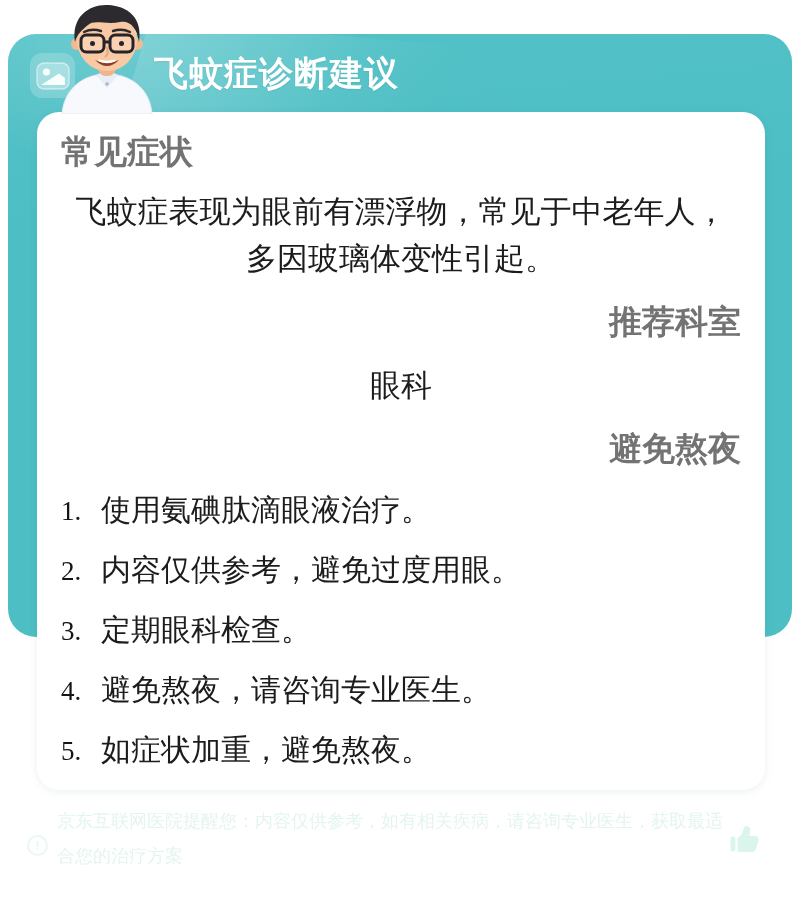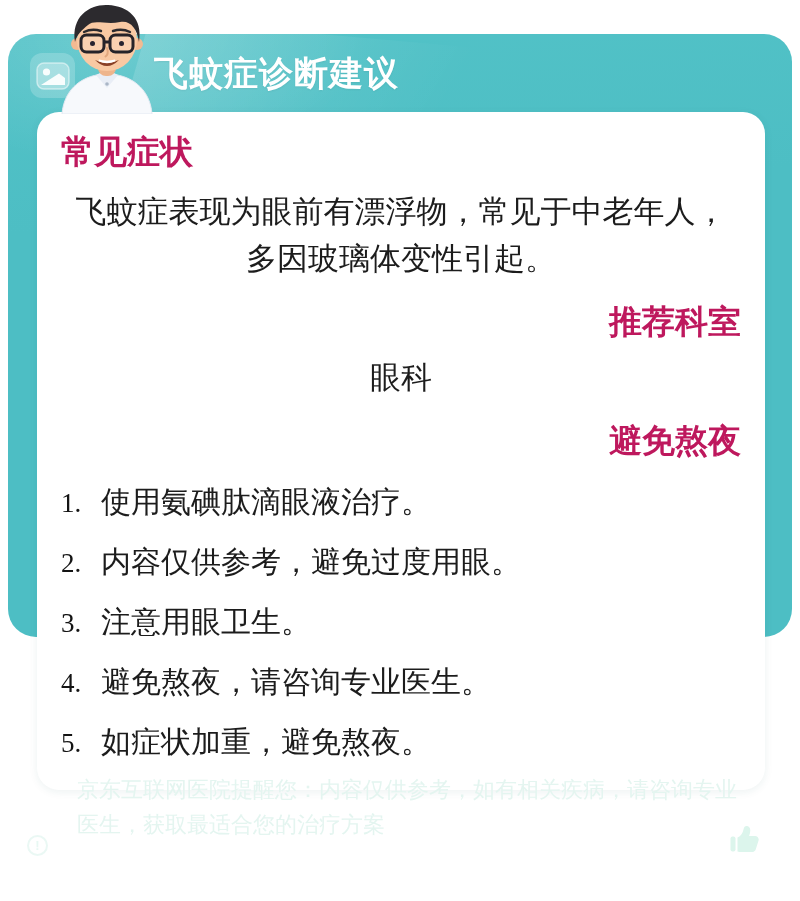--- a/index.html
+++ b/index.html
@@ -30,34 +30,34 @@
            text-shadow:0 1px 2px rgba(0,0,0,0.06); white-space:nowrap; }
 
   
   .avatar { position:absolute; left:46px; top:4px; width:122px; height:110px; z-index:5; }
 
   
   .card { position:absolute; left:29px; top:78px; width:728px; height:678px;
           background:#ffffff; border-radius:22px; padding:20px 24px;
           color:#1a1a1a; overflow:hidden;
           box-shadow:0 2px 8px rgba(20,90,95,0.08); }
-  .card h2 { font-size:33px; line-height:40px; font-weight:700; color:#be185d; }
+  .card h2 { font-size:33px; line-height:40px; font-weight:700; color:#737373; }
   .card .h-gap { margin-top:20px;text-align:right; }
   .card p.body { font-size:31px; line-height:47px; margin-top:16px; color:#1c1c1c;text-align:center; }
-  .card p.single { margin-top:12px; }
+  .card p.single { margin-top:20px; }
   .card ol { list-style:none; margin-top:0; }
   .card li { display:flex; align-items:baseline; margin-top:25px;
              font-size:30px; line-height:33px; color:#1c1c1c; }
   .card li:first-child { margin-top:24px; }
   .num { font-family:"Liberation Serif","DejaVu Serif",serif; font-size:27px;
          margin-right:12px; min-width:28px; color:#141414; }
 
   
-  .disclaimer { position:absolute; left:49px; top:738px; width:672px;
-                font-size:22px; line-height:35px; color:#e4f5f0;margin-left:20px; }
+  .disclaimer { position:absolute; left:49px; top:770px; width:672px;
+                font-size:18px; line-height:35px; color:#e4f5f0; }
   .info-badge { position:absolute; left:19px; top:801px; width:21px; height:21px;
                 border:2px solid rgba(230,247,242,0.85); border-radius:50%;
                 color:rgba(230,247,242,0.9); font-size:13px; font-weight:700;
                 display:flex; align-items:center; justify-content:center; }
   .thumb { position:absolute; left:717px; top:786px; width:38px; height:38px; cursor:pointer; }
 </style>
 </head>
 <body>
 
 <div class="stage">
@@ -89,21 +89,21 @@
         <li>
           <span class="num">1.</span>
           <span>使用氨碘肽滴眼液治疗。</span>
         </li>
         <li>
           <span class="num">2.</span>
           <span>内容仅供参考，避免过度用眼。</span>
         </li>
         <li>
           <span class="num">3.</span>
-          <span>注意用眼卫生。</span>
+          <span>定期眼科检查。</span>
         </li>
         <li>
           <span class="num">4.</span>
           <span>避免熬夜，请咨询专业医生。</span>
         </li>
         <li>
           <span class="num">5.</span>
           <span>如症状加重，避免熬夜。</span>
         </li>
       </ol>

